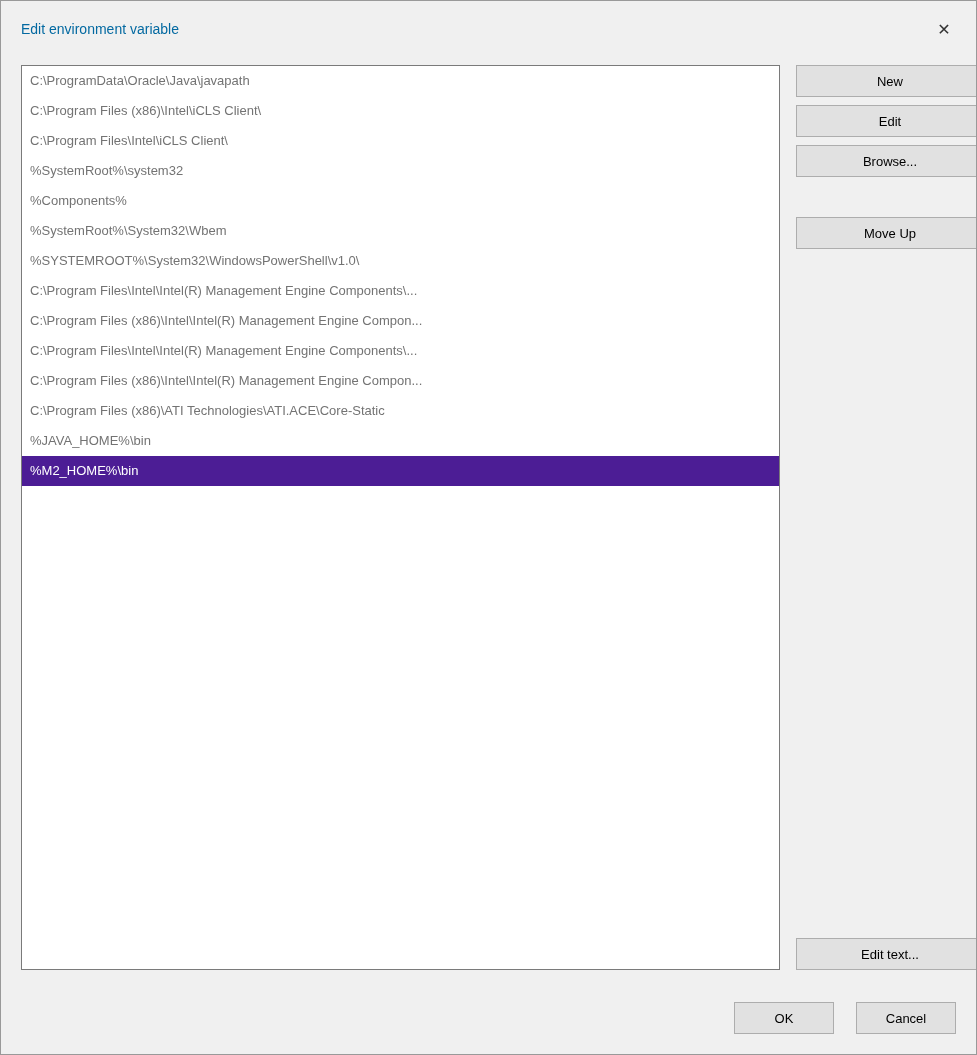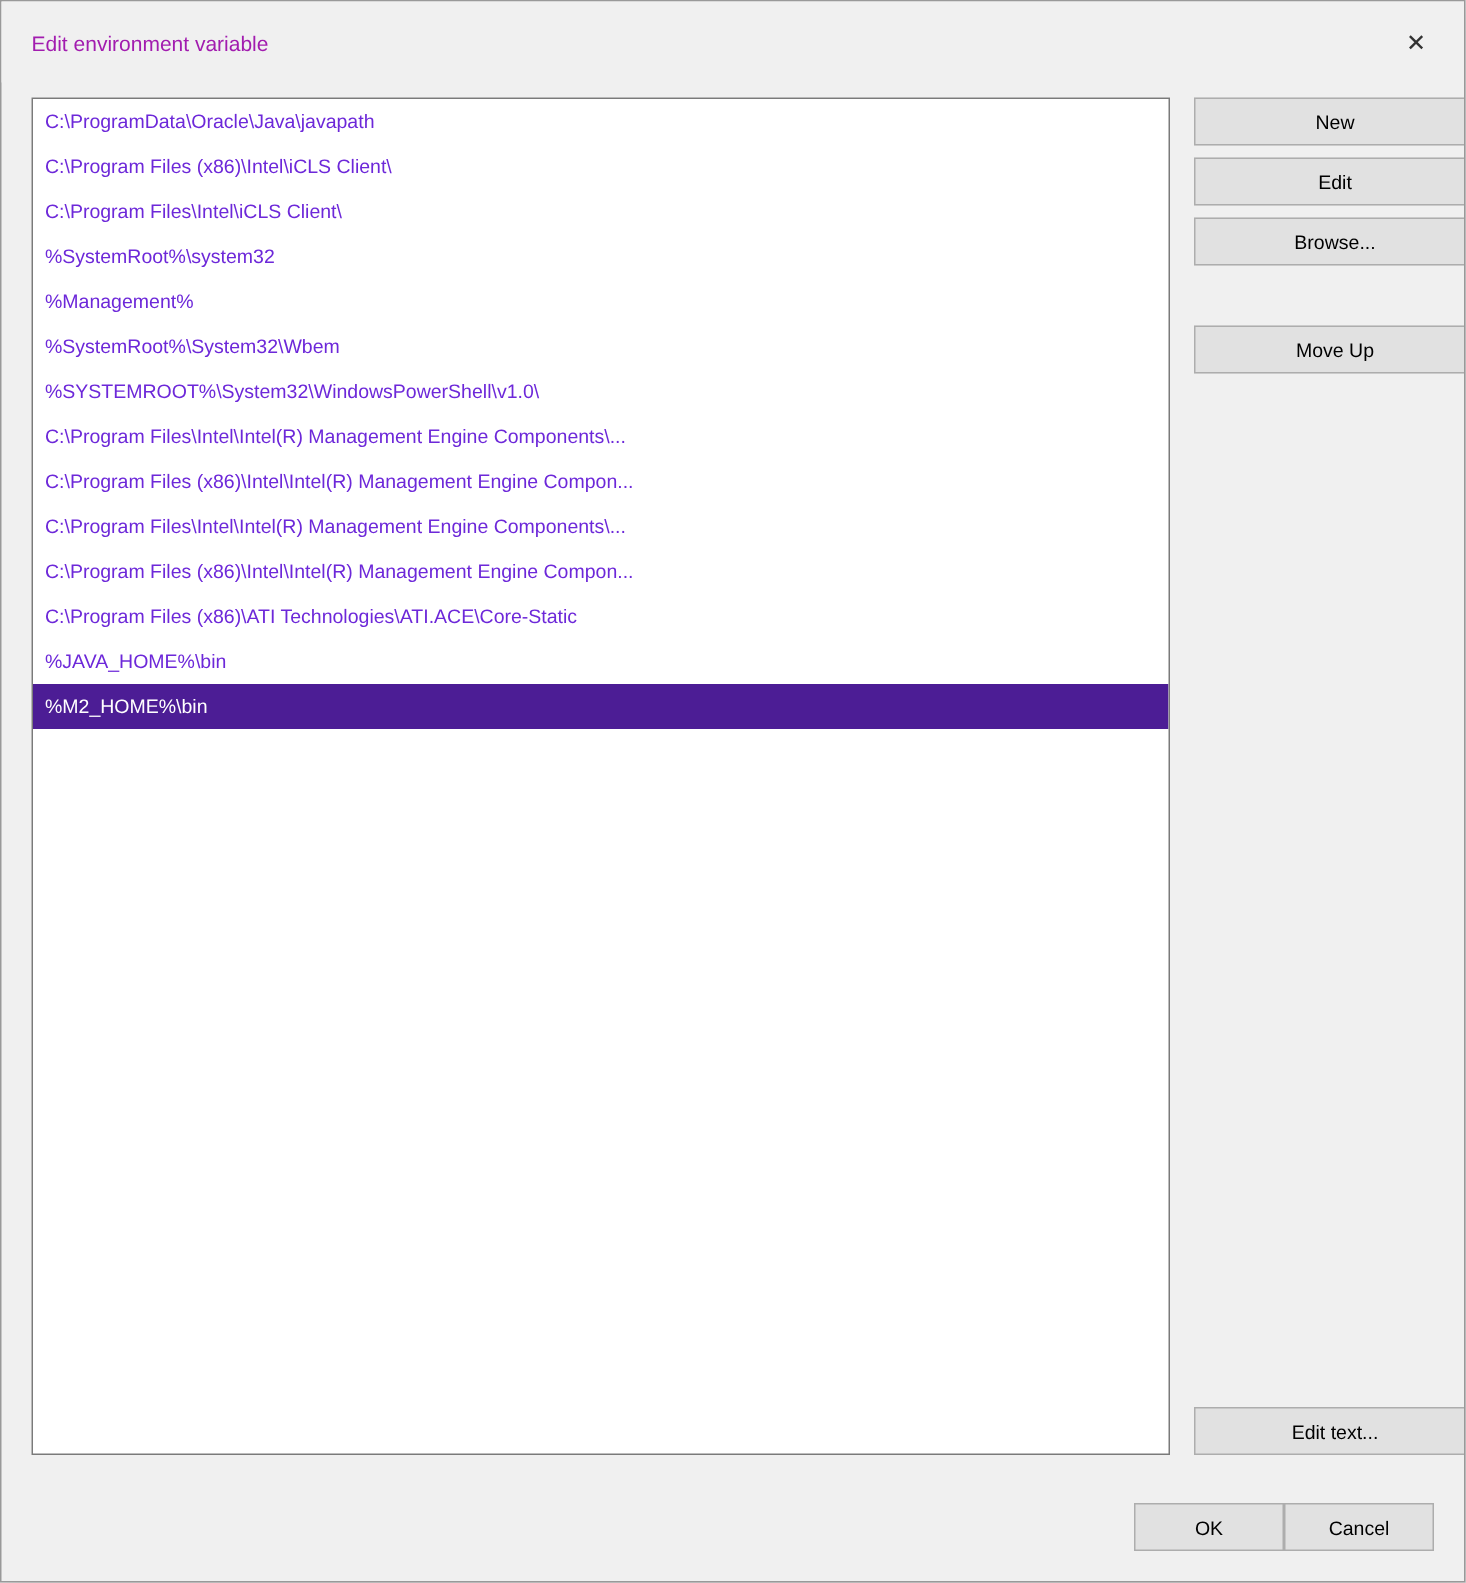--- a/index.html
+++ b/index.html
@@ -34,21 +34,21 @@
       align-items: center;
       justify-content: space-between;
       padding: 12px 16px 10px 20px;
       background: #f0f0f0;
       flex-shrink: 0;
     }
 
     .title-bar-text {
       font-size: 14px;
       font-weight: 400;
-      color: #a21caf;
+      color: #0369a1;
     }
 
     .close-button {
       width: 32px;
       height: 32px;
       background: none;
       border: none;
       cursor: pointer;
       display: flex;
       align-items: center;
@@ -72,21 +72,21 @@
       overflow-y: auto;
       overflow-x: hidden;
     }
 
     .list-item {
       padding: 4px 8px;
       cursor: default;
       white-space: nowrap;
       overflow: hidden;
       text-overflow: ellipsis;
-      color: #6d28d9;
+      color: #737373;
       font-size: 13px;
       line-height: 22px;
     }
 
     .list-item.selected {
       background: #4c1d95;
       color: #fff;
     }
 
     .buttons-panel {
@@ -104,21 +104,21 @@
       border: 1px solid #adadad;
       cursor: pointer;
       font-size: 13px;
       color: #000;
       font-family: 'Segoe UI', Tahoma, Geneva, Verdana, sans-serif;
     }
 
     .dialog-footer {
       display: flex;
       justify-content: flex-end;
-      gap: 0;
+      gap: 22px;
       padding: 12px 20px 20px 36px;
       flex-shrink: 0;
     }
 
     .footer-button {
       width: 100px;
       height: 32px;
       background: #e1e1e1;
       border: 1px solid #adadad;
       cursor: pointer;
@@ -149,21 +149,21 @@
     <button class="close-button">✕</button>
   </div>
 
   <div class="dialog-content">
 
     <div class="list-container" id="list-container">
     <div class="list-item">C:\ProgramData\Oracle\Java\javapath</div>
         <div class="list-item">C:\Program Files (x86)\Intel\iCLS Client\</div>
         <div class="list-item">C:\Program Files\Intel\iCLS Client\</div>
         <div class="list-item">%SystemRoot%\system32</div>
-        <div class="list-item">%Management%</div>
+        <div class="list-item">%Components%</div>
         <div class="list-item">%SystemRoot%\System32\Wbem</div>
         <div class="list-item">%SYSTEMROOT%\System32\WindowsPowerShell\v1.0\</div>
         <div class="list-item">C:\Program Files\Intel\Intel(R) Management Engine Components\...</div>
         <div class="list-item">C:\Program Files (x86)\Intel\Intel(R) Management Engine Compon...</div>
         <div class="list-item">C:\Program Files\Intel\Intel(R) Management Engine Components\...</div>
         <div class="list-item">C:\Program Files (x86)\Intel\Intel(R) Management Engine Compon...</div>
         <div class="list-item">C:\Program Files (x86)\ATI Technologies\ATI.ACE\Core-Static</div>
         <div class="list-item">%JAVA_HOME%\bin</div>
         <div class="list-item selected">%M2_HOME%\bin</div>
       </div>

